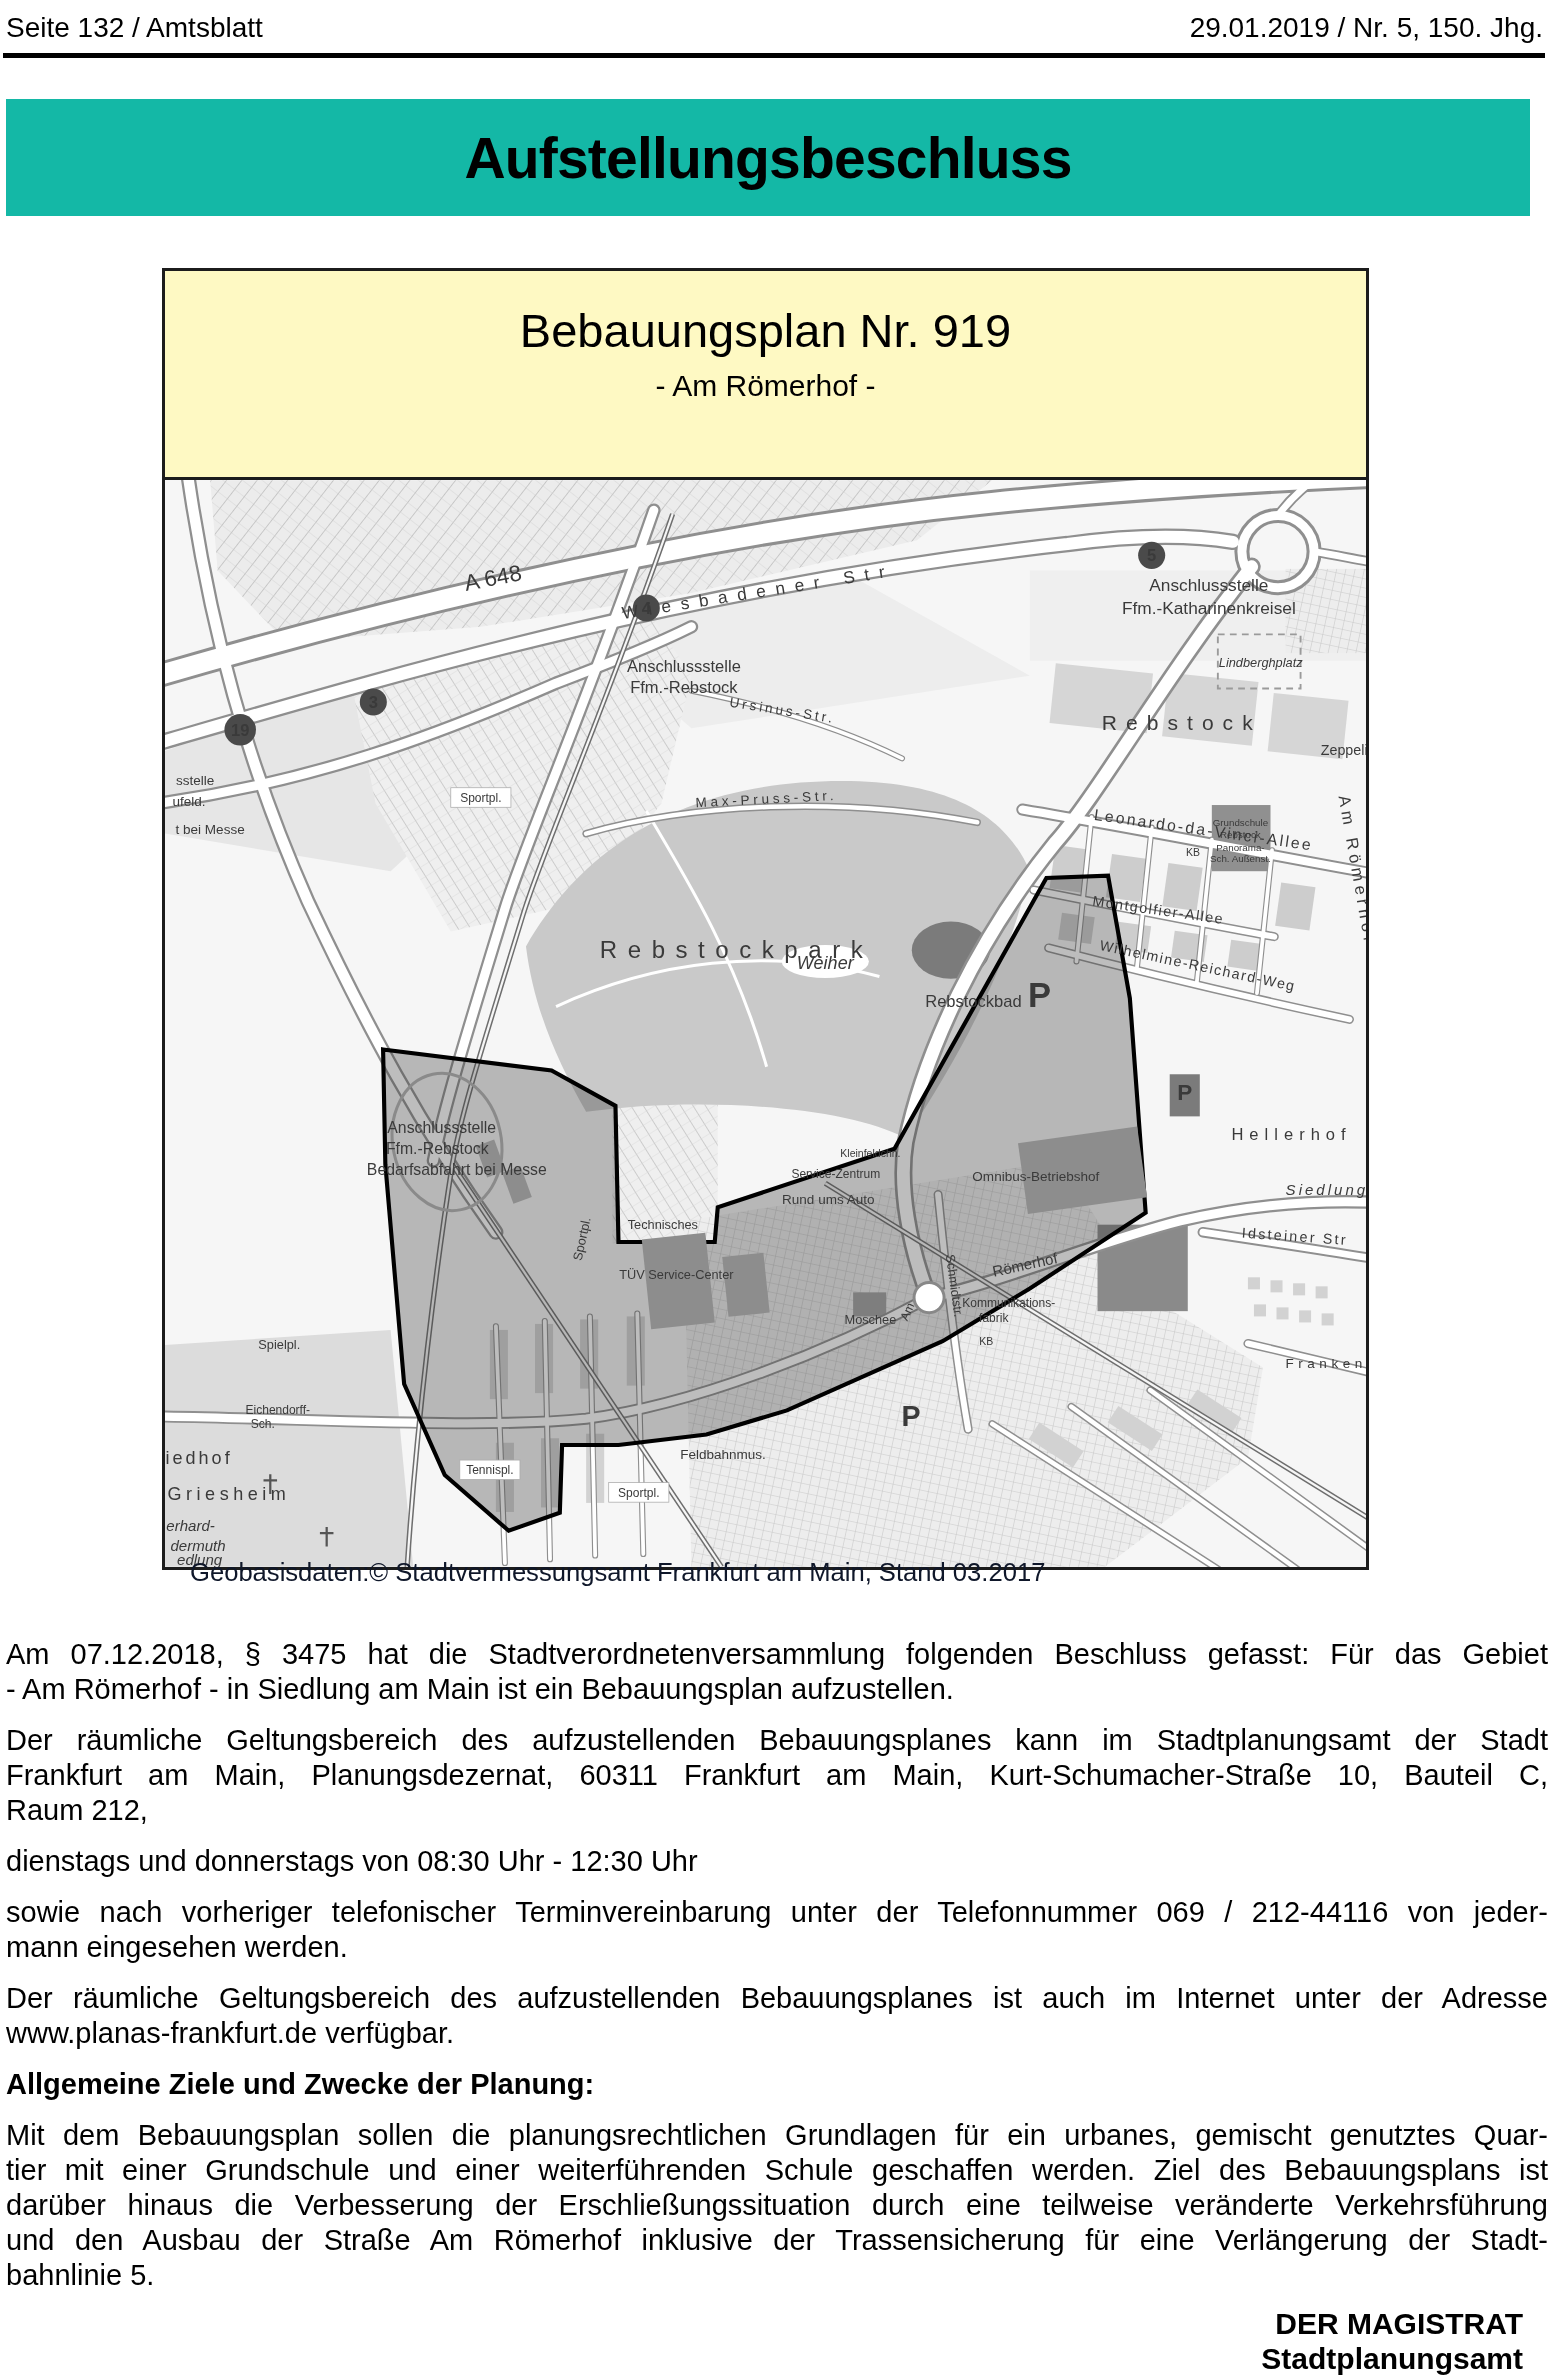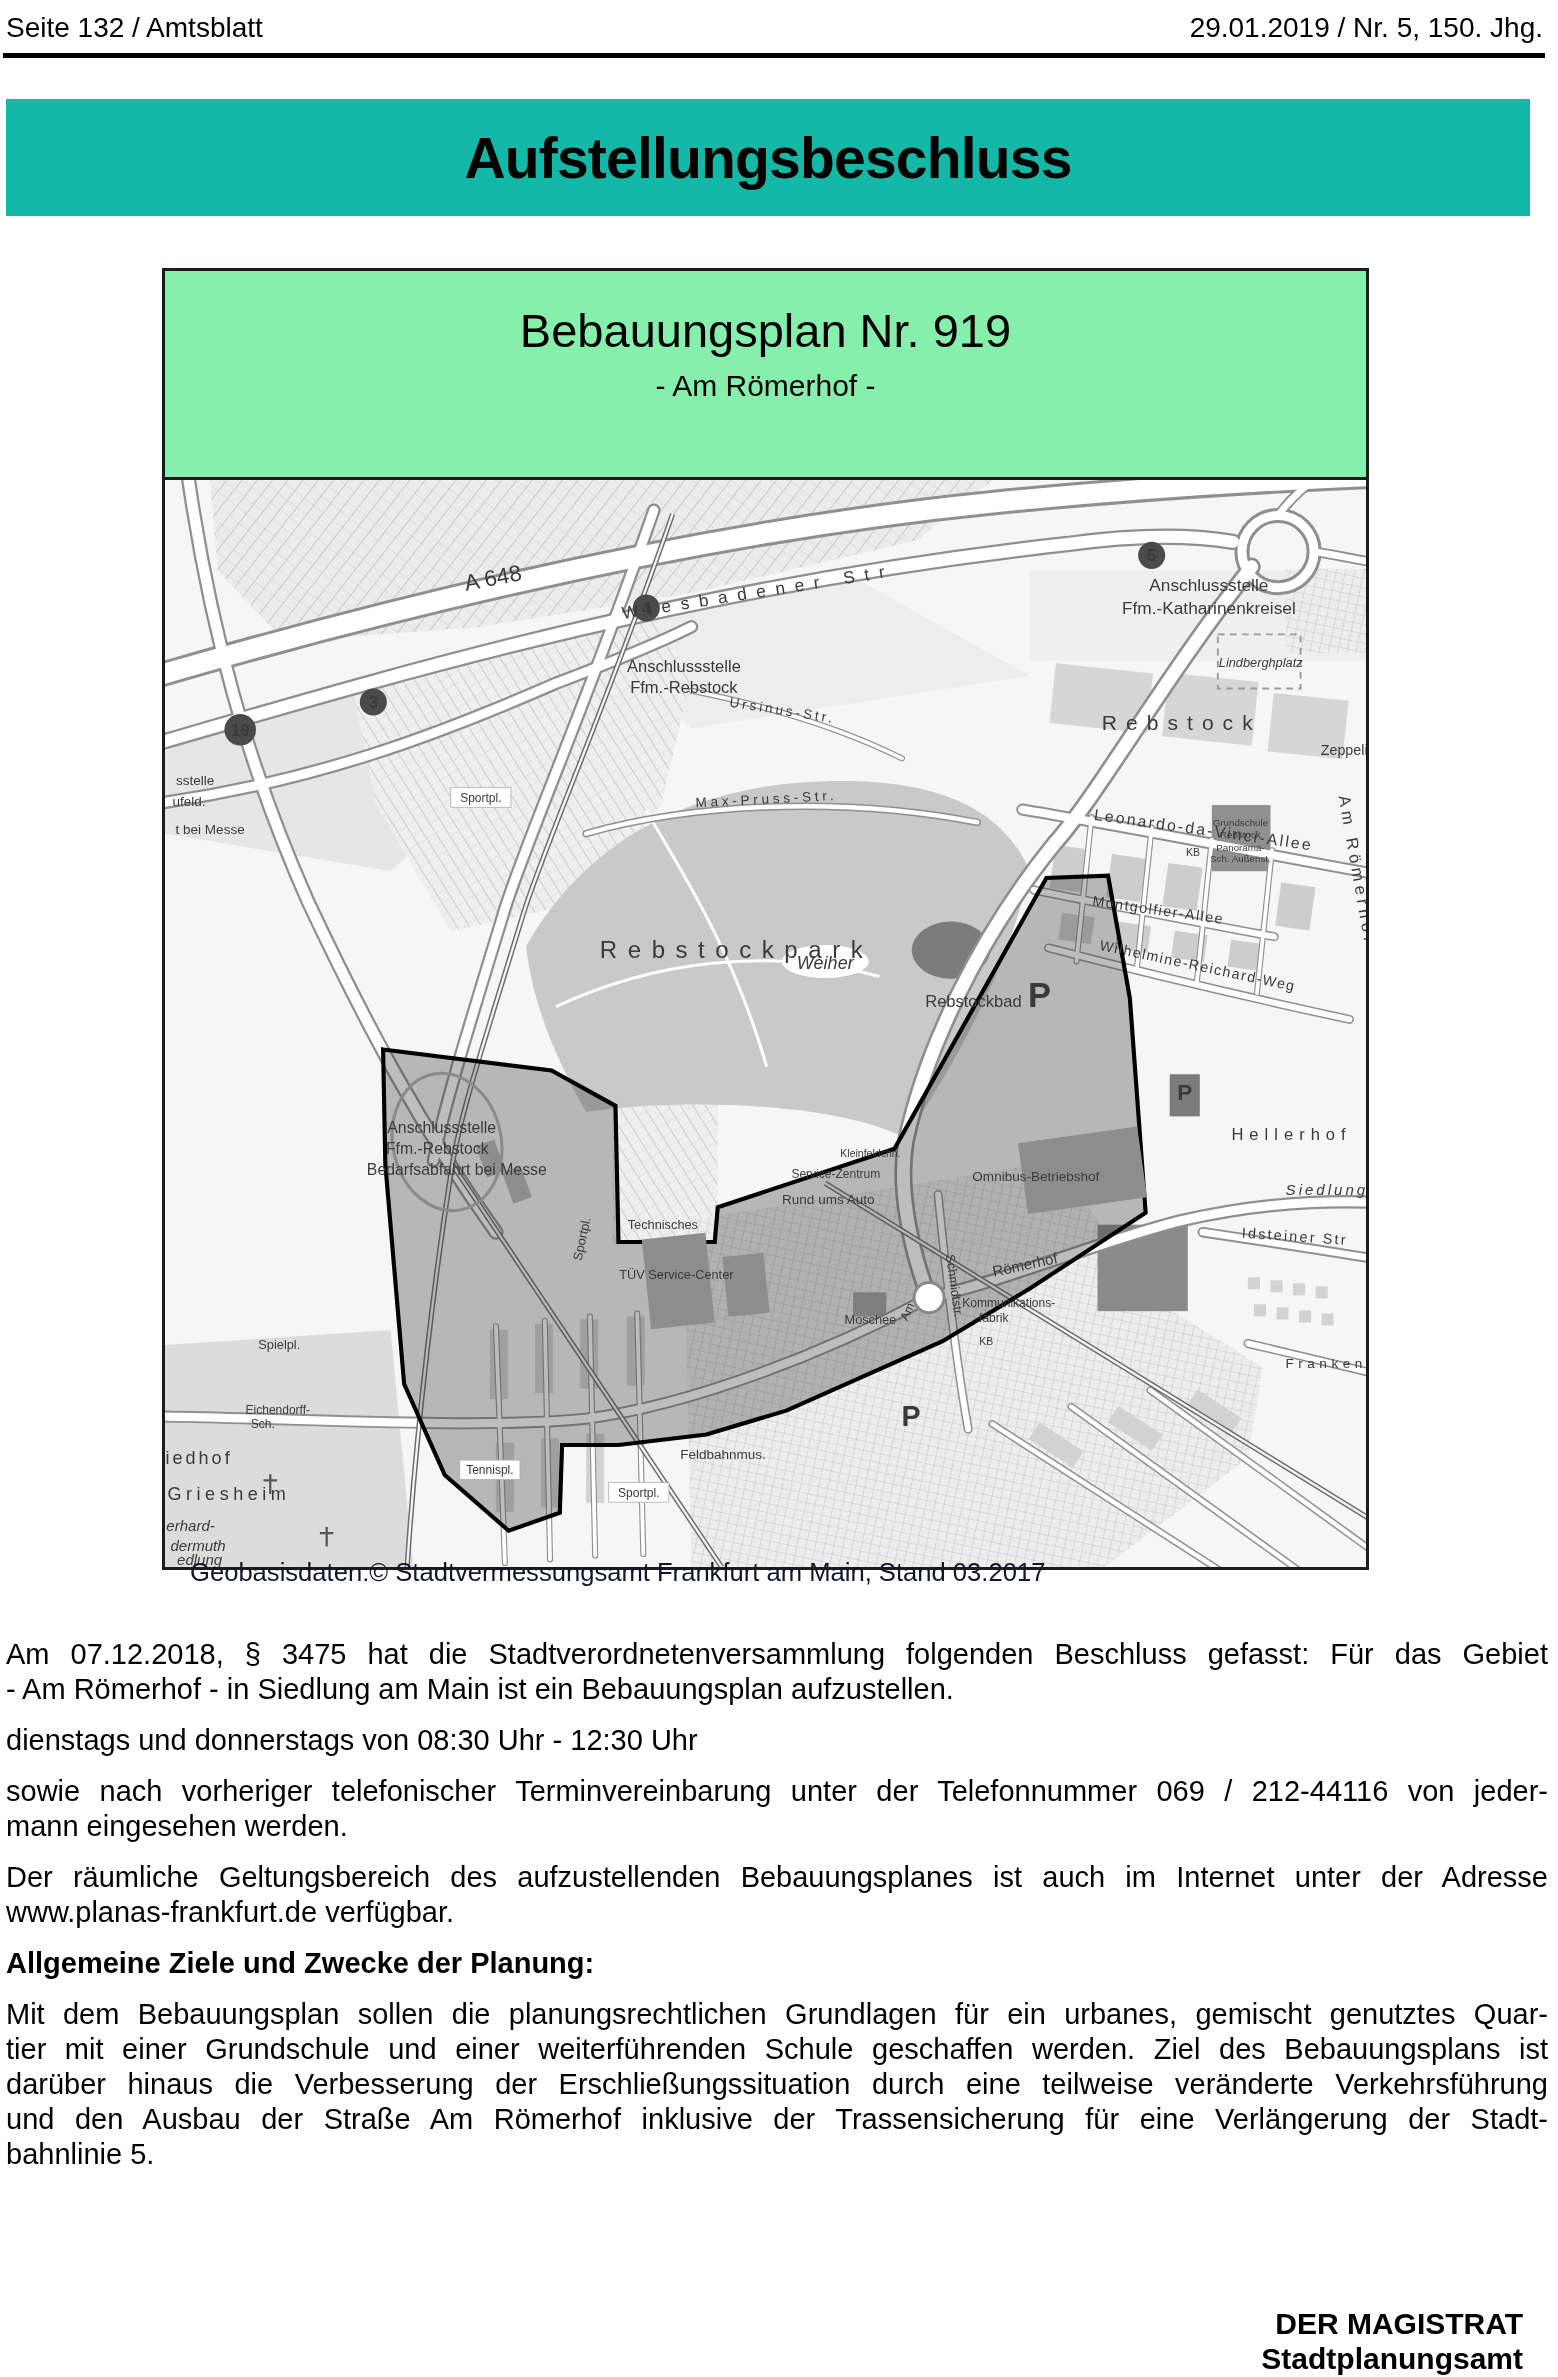--- a/index.html
+++ b/index.html
@@ -5,21 +5,21 @@
   html,body{margin:0;padding:0;background:#ffffff;}
   body{width:1558px;height:2377px;position:relative;overflow:hidden;
        font-family:"Liberation Sans", sans-serif;color:#000;}
   .hdr{position:absolute;top:12px;left:6px;right:15px;display:flex;
        justify-content:space-between;font-size:28px;}
   .hdr-rule{position:absolute;top:53px;left:3px;right:13.5px;height:5.3px;background:#000;}
   .banner{position:absolute;top:99px;left:6px;width:1524px;height:117px;
           background:#14b8a6;display:flex;align-items:center;justify-content:center;}
   .banner h1{margin:0;font-size:57px;font-weight:bold;letter-spacing:-0.8px;}
   .figure{position:absolute;top:268px;left:162px;width:1201px;border:3.8px solid #1c1c1c;
-          box-sizing:content-box;background:#86efac;}
+          box-sizing:content-box;background:#fef9c3;}
   .fig-title{height:174px;border-bottom:3.8px solid #1c1c1c;text-align:center;}
   .fig-title .l1{font-size:47px;margin-top:32px;}
   .fig-title .l2{font-size:30px;margin-top:10.5px;}
   .mapwrap{position:relative;width:1201px;height:1087px;overflow:hidden;background:#f6f6f6;}
   .mapwrap svg{position:absolute;left:0;top:0;}
   .caption{position:absolute;top:1558px;left:190px;font-size:25.6px;color:#0f172a;}
   .bodytext{position:absolute;top:1637px;left:6px;width:1542px;font-size:29px;line-height:35px;}
   .bodytext .blk{margin:0 0 16px 0;}
   .bodytext .blk.h{font-weight:bold;}
   .bodytext .line{text-align:justify;text-align-last:justify;}
@@ -291,20 +291,25 @@
 </div>
 
 <div class="caption">Geobasisdaten:© Stadtvermessungsamt Frankfurt am Main, Stand 03.2017</div>
 
 <div class="bodytext" id="body-paragraphs">
     <div class="blk">
       <div class="line">Am 07.12.2018, § 3475 hat die Stadtverordnetenversammlung folgenden Beschluss gefasst: Für das Gebiet</div>
       <div class="line last">- Am Römerhof - in Siedlung am Main ist ein Bebauungsplan aufzustellen.</div>
     </div>
     <div class="blk">
+      <div class="line">Der räumliche Geltungsbereich des aufzustellenden Bebauungsplanes kann im Stadtplanungsamt der Stadt</div>
+      <div class="line">Frankfurt am Main, Planungsdezernat, 60311 Frankfurt am Main, Kurt-Schumacher-Straße 10, Bauteil C,</div>
+      <div class="line last">Raum 212,</div>
+    </div>
+    <div class="blk">
       <div class="line last">dienstags und donnerstags von 08:30 Uhr - 12:30 Uhr</div>
     </div>
     <div class="blk">
       <div class="line">sowie nach vorheriger telefonischer Terminvereinbarung unter der Telefonnummer 069 / 212-44116 von jeder-</div>
       <div class="line last">mann eingesehen werden.</div>
     </div>
     <div class="blk">
       <div class="line">Der räumliche Geltungsbereich des aufzustellenden Bebauungsplanes ist auch im Internet unter der Adresse</div>
       <div class="line last">www.planas-frankfurt.de verfügbar.</div>
     </div>

